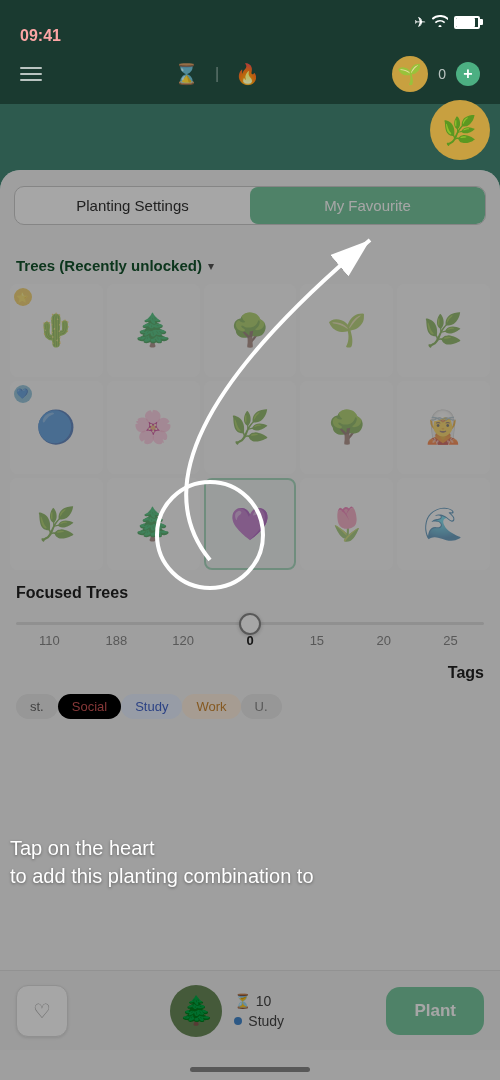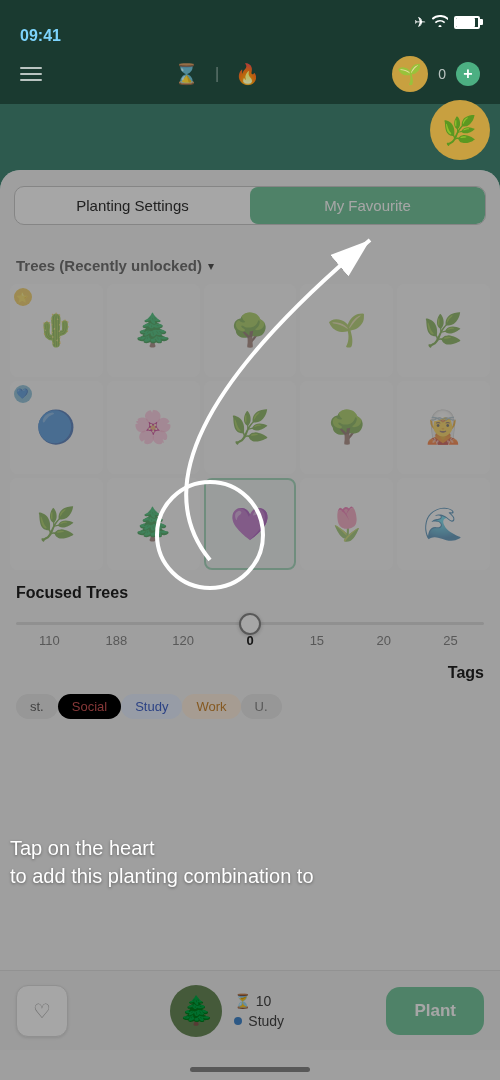--- a/index.html
+++ b/index.html
@@ -18,21 +18,21 @@
       background: #1a3a30;
       display: flex;
       align-items: center;
       justify-content: space-between;
       padding: 0 20px;
       color: white;
     }
     .status-time {
       font-size: 16px;
       font-weight: 600;
-      color: #7dd3fc;
+      color: #fca5a5;
       margin-top: 28px;
     }
     .status-icons {
       display: flex;
       align-items: center;
       gap: 6px;
     }
     .status-icon {
       color: white;
       font-size: 14px;
@@ -179,21 +179,21 @@
 
     
     .dropdown-row {
       padding: 4px 16px 10px 16px;
       display: flex;
       align-items: center;
     }
     .dropdown-label {
       font-size: 15px;
       font-weight: 600;
-      color: #737373;
+      color: #14532d;
     }
     .dropdown-arrow {
       margin-left: 6px;
       font-size: 12px;
       color: #555;
     }
 
     
     .tree-grid {
       display: grid;

